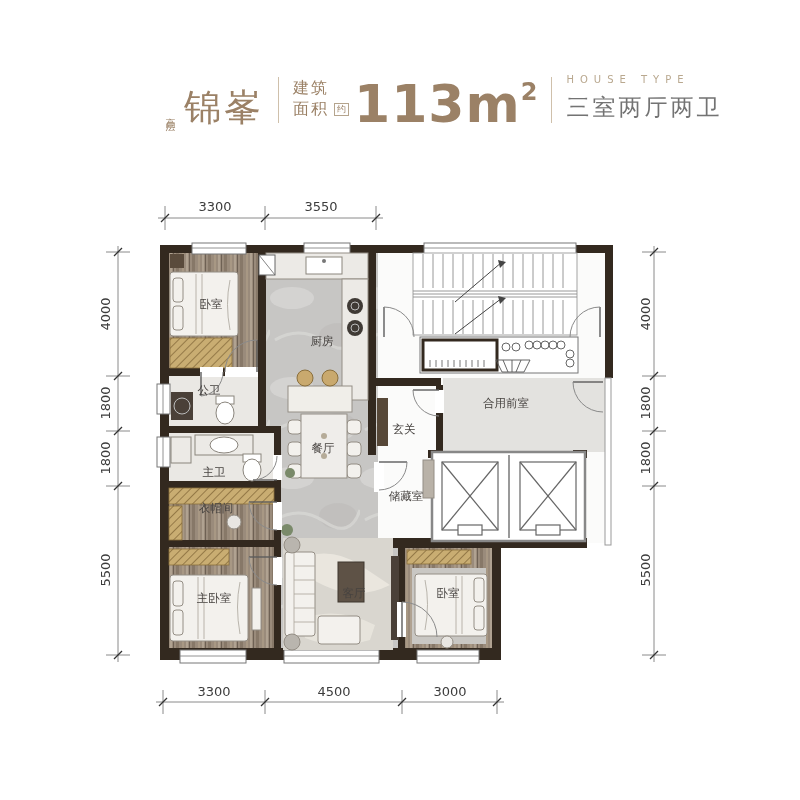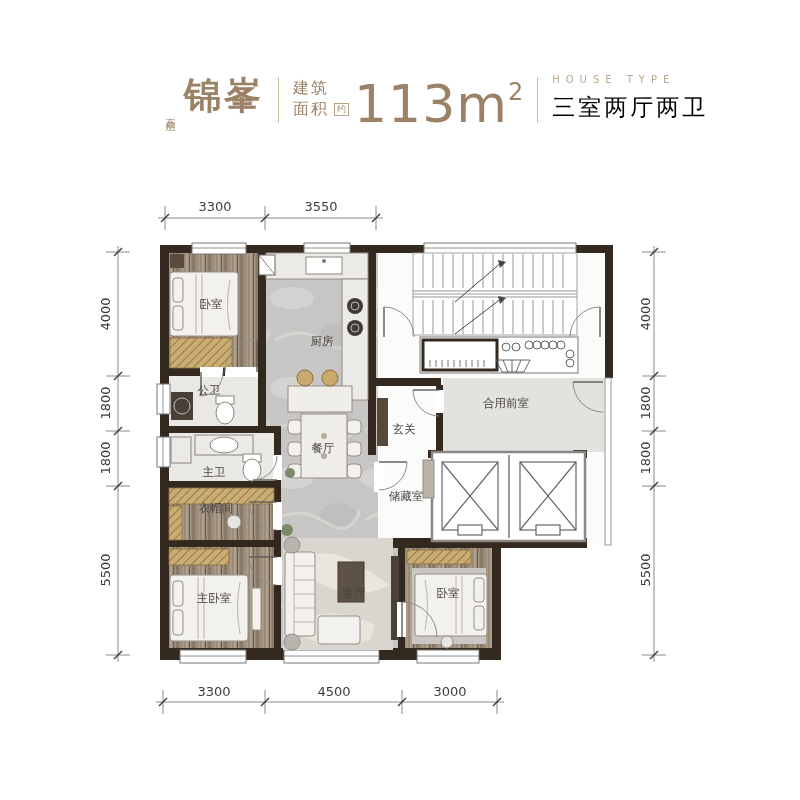--- a/index.html
+++ b/index.html
@@ -2,29 +2,29 @@
 <html><head>
 <meta charset="utf-8">
 <style>
   html,body{margin:0;padding:0;background:#fff;}
   body{width:800px;height:800px;position:relative;overflow:hidden;
        font-family:"DejaVu Sans",sans-serif;}
   .stage{position:absolute;inset:0;}
   
   .header{position:absolute;left:163px;top:74px;display:flex;align-items:flex-end;color:#9b8166;}
   .tier{writing-mode:vertical-rl;font-size:10px;letter-spacing:4px;margin:0 7px 8px 0;color:#9b8166;}
-  .name{font-size:37px;letter-spacing:3px;line-height:1;font-weight:700;margin-bottom:12px;}
+  .name{font-size:37px;letter-spacing:3px;line-height:1;font-weight:400;margin-bottom:0;}
   .vdiv{width:1px;height:46px;background:#cfc0ab;margin:0 14px 3px 14px;}
   .area-label{font-size:16px;line-height:1.35;letter-spacing:2px;margin-bottom:6px;}
   .approx{font-size:9px;border:1px solid #b5a48d;padding:1px 2px;margin:0 5px 10px 5px;line-height:1;}
-  .area-value{font-size:52px;line-height:.82;font-weight:400;letter-spacing:1px;}
+  .area-value{font-size:52px;line-height:.82;font-weight:700;letter-spacing:1px;}
   .area-value .sup{font-size:24px;vertical-align:22px;letter-spacing:0;}
   .right-block{display:flex;flex-direction:column;margin-bottom:3px;}
   .ht-en{font-size:10px;letter-spacing:6px;color:#b9a88f;}
-  .ht-cn{font-size:23px;letter-spacing:3px;margin-top:7px;color:#000000;}
+  .ht-cn{font-size:23px;letter-spacing:3px;margin-top:7px;color:#737373;}
   
   svg{position:absolute;left:0;top:0;}
   text{font-family:"DejaVu Sans",sans-serif;}
   .lbl{font-size:11.5px;fill:#474340;text-anchor:middle;}
   .dim{font-size:13px;fill:#3c3c3c;text-anchor:middle;}
   .dimline{stroke:#8a8a8a;stroke-width:1;}
   .tick{stroke:#333;stroke-width:1.3;}
   .furn{fill:#f3f1ed;stroke:#948e85;stroke-width:1;}
   .furnline{stroke:#aaa49b;stroke-width:.8;fill:none;}
   .door{stroke:#8a8a8a;stroke-width:1;fill:none;}

